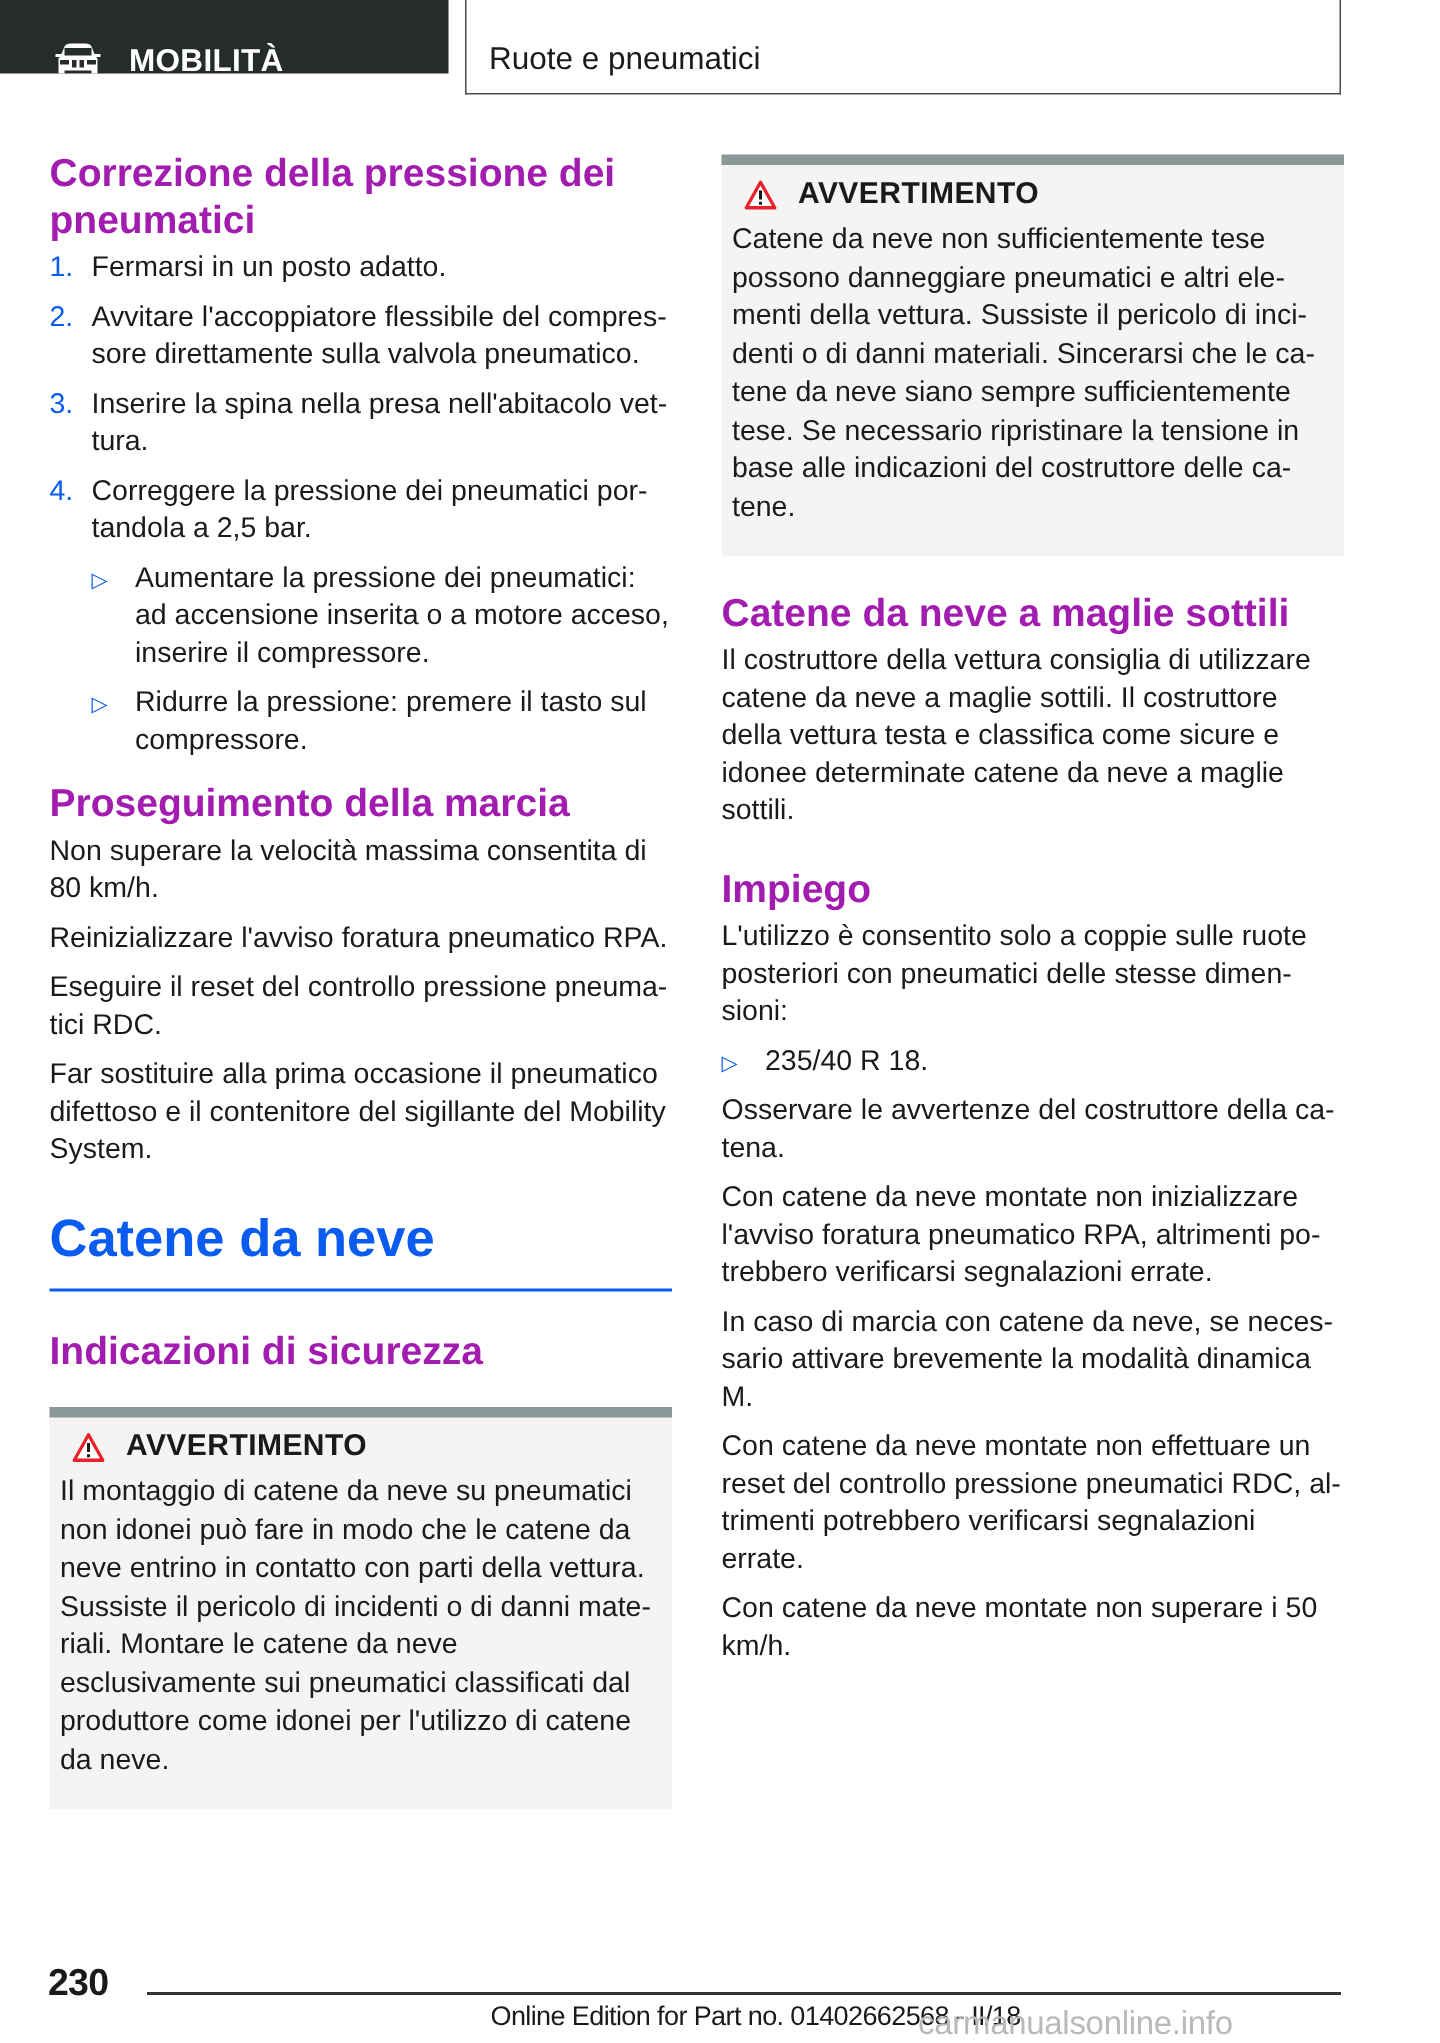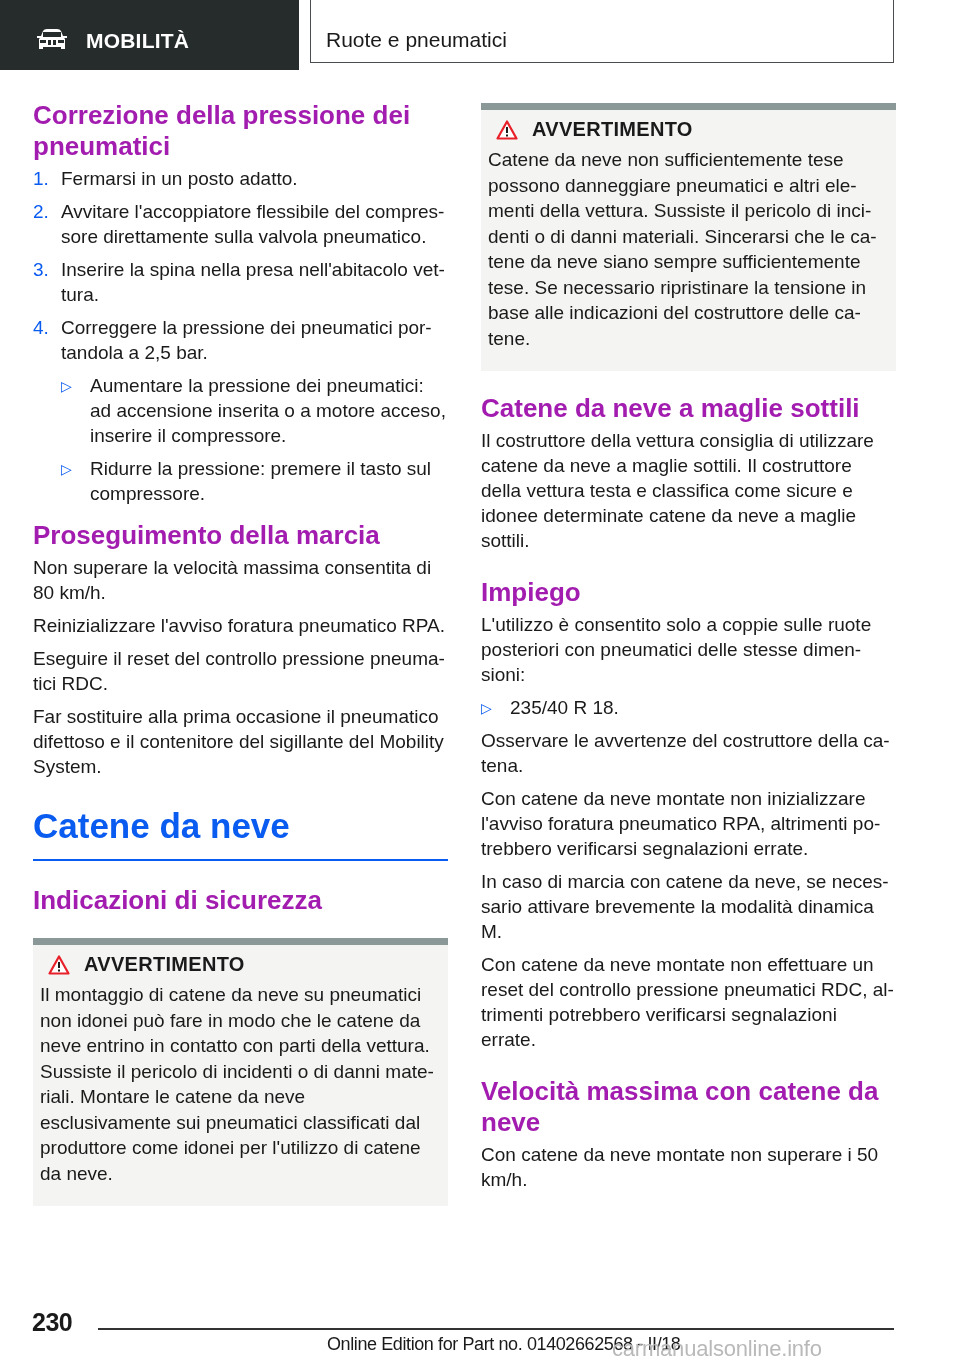--- a/index.html
+++ b/index.html
@@ -2,21 +2,21 @@
 <html><head>
 <meta charset="utf-8">
 <style>
   html, body { margin: 0; padding: 0; }
   body {
     width: 960px; height: 1362px; position: relative; overflow: hidden;
     background: #ffffff; color: #1a1a1a;
     font-family: "Liberation Sans", sans-serif;
   }
   .header-dark {
-    position: absolute; left: 0; top: 0; width: 299px; height: 70px;
+    position: absolute; left: 0; top: 0; width: 299px; height: 49px;
     background: #262b2c; color: #fff; display: flex; align-items: center;
   }
   .header-dark .car { position: absolute; left: 36px; top: 28px; width: 32px; height: 24px; }
   .header-dark .label { position: absolute; left: 86px; top: 29px; font-size: 21px; font-weight: bold; letter-spacing: 0.2px; }
   .header-box {
     position: absolute; left: 310px; top: -2px; width: 584px; height: 65px;
     border: 1.5px solid #4a4e50; border-top: none; box-sizing: border-box;
   }
   .header-box .label { position: absolute; left: 15px; top: 30px; font-size: 21px; color: #1a1a1a; }
 
@@ -132,21 +132,20 @@
     <p class="para">L'utilizzo è consentito solo a coppie sulle ruote posteriori con pneumatici delle stesse dimen-sioni:</p>
     <ul class="bullets" style="margin-top:0">
       <li><span class="tri">▷</span><span>235/40 R 18.</span></li>
     </ul>
     <p class="para">Osservare le avvertenze del costruttore della ca-tena.</p>
     <p class="para">Con catene da neve montate non inizializzare l'avviso foratura pneumatico RPA, altrimenti po-trebbero verificarsi segnalazioni errate.</p>
     <p class="para">In caso di marcia con catene da neve, se neces-sario attivare brevemente la modalità dinamica M.</p>
     <p class="para">Con catene da neve montate non effettuare un reset del controllo pressione pneumatici RDC, al-trimenti potrebbero verificarsi segnalazioni errate.</p>
   </div>
 
-  <h2 class="h2" style="margin-top:24px">Velocità massima con catene da neve</h2>
   <div style="margin-top:4px">
     <p class="para">Con catene da neve montate non superare i 50 km/h.</p>
   </div>
 </div>
 
 <div class="footer-num">230</div>
 <div class="footer-rule"></div>
 <div class="footer-ed">Online Edition for Part no. 01402662568 - II/18</div>
 <div class="footer-wm">carmanualsonline.info</div>
 

